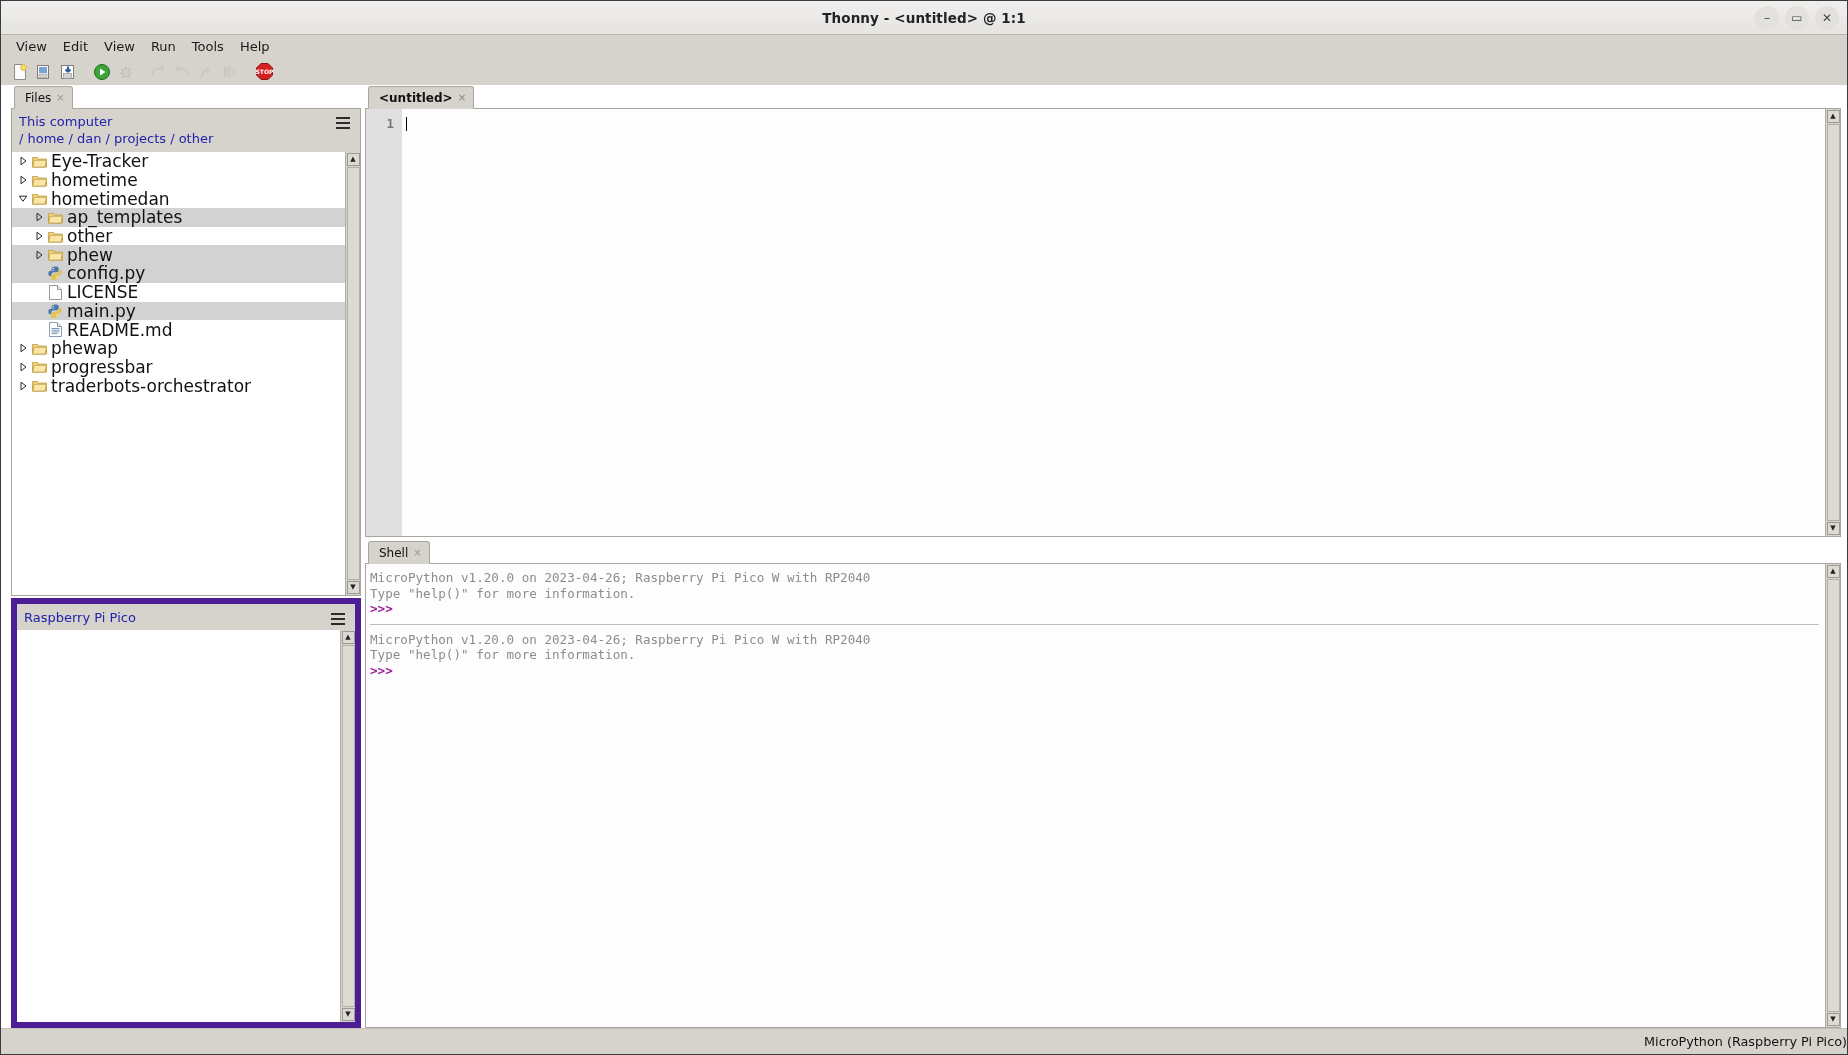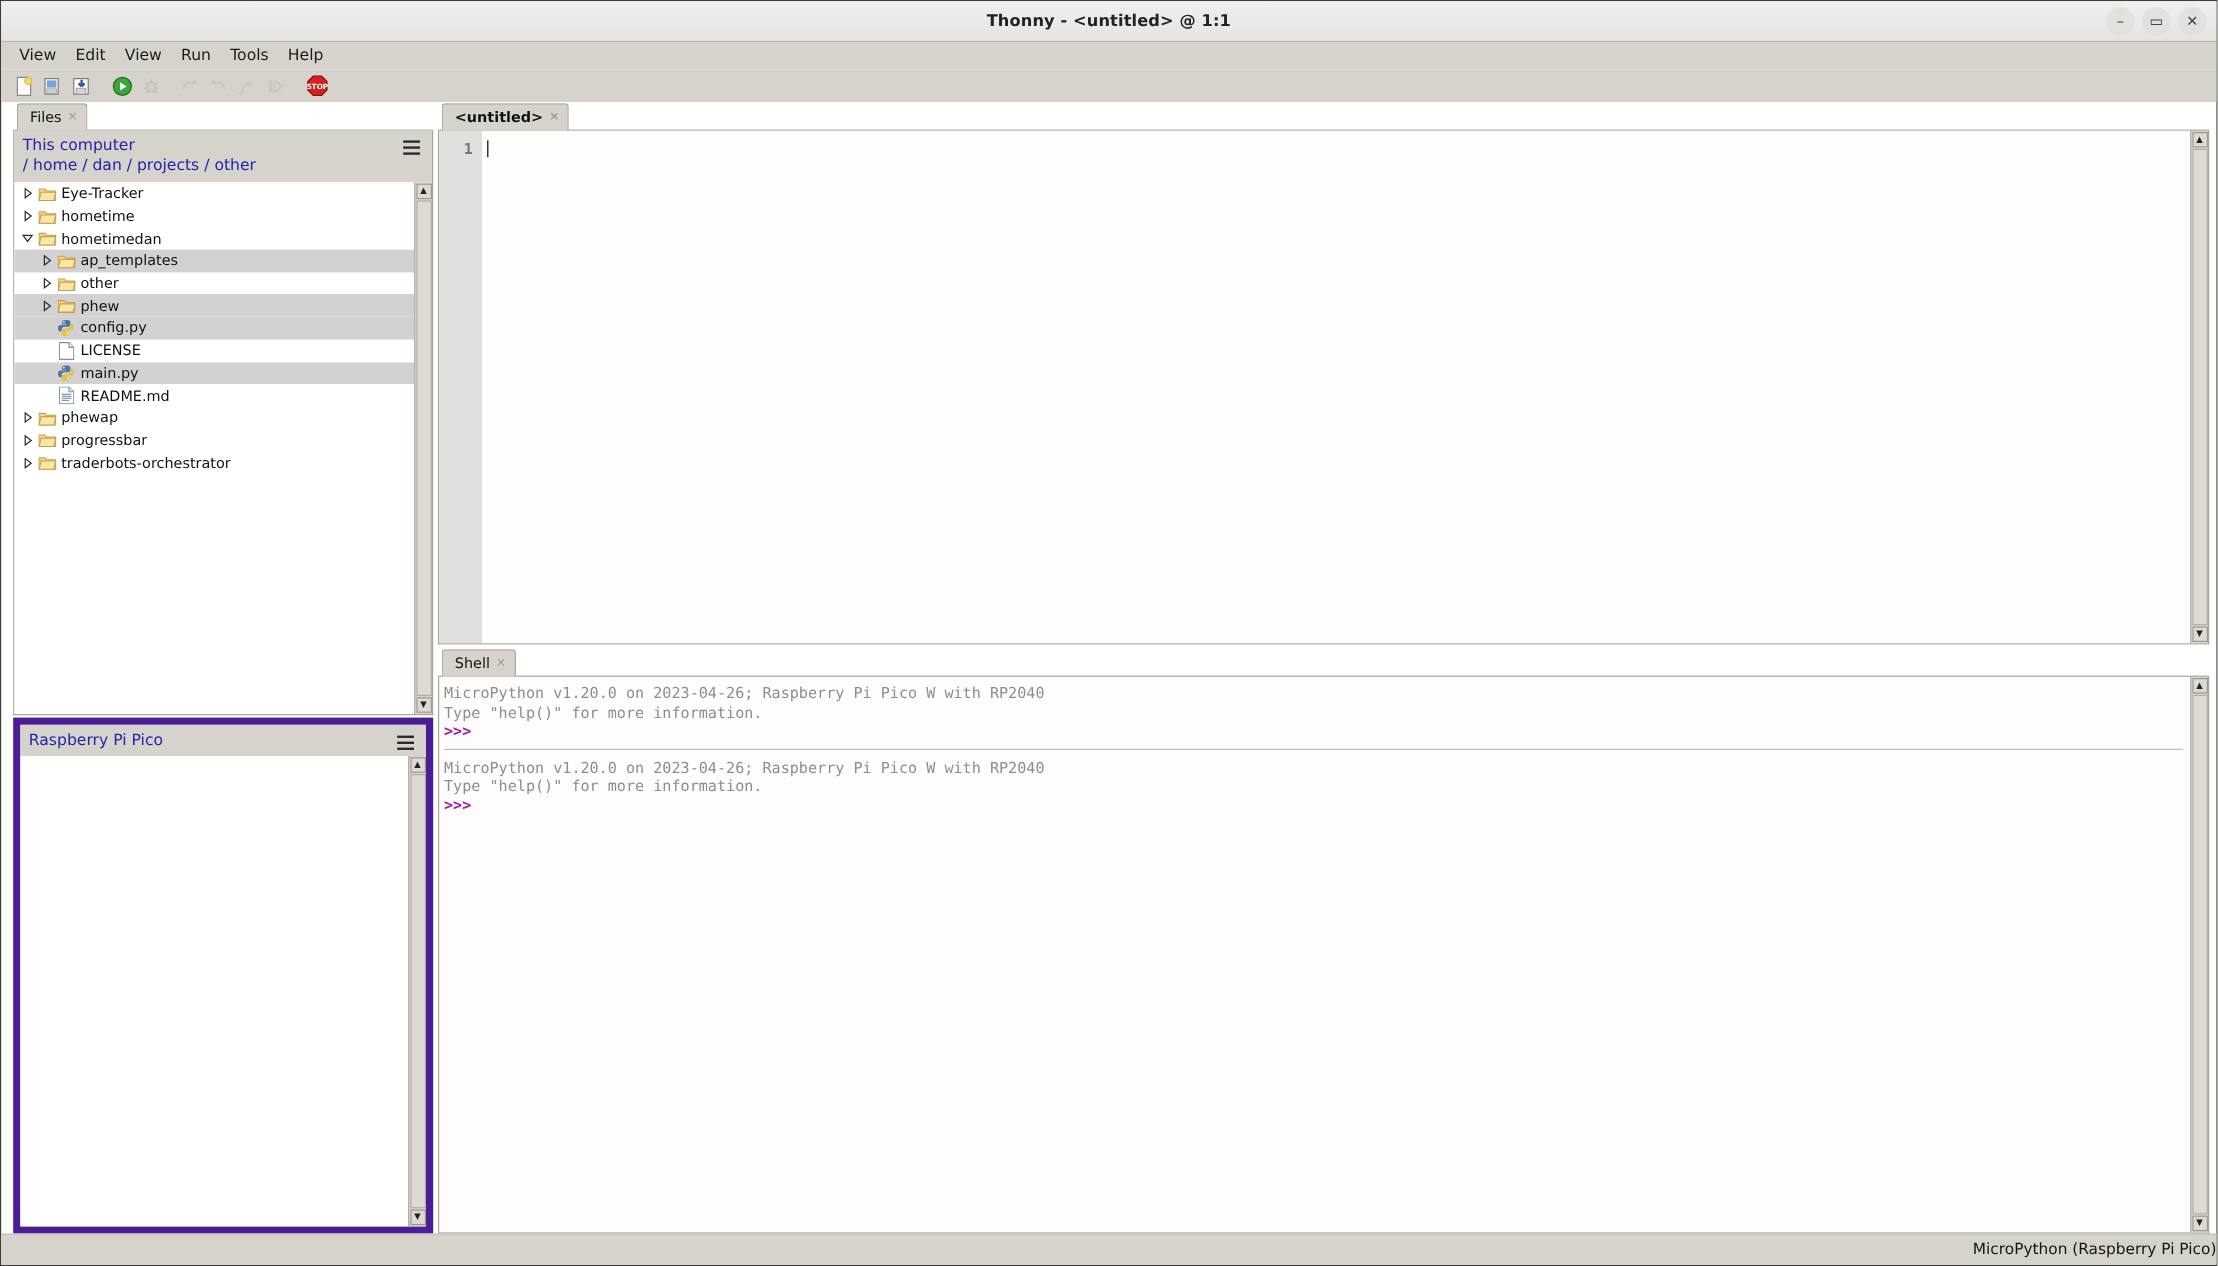--- a/index.html
+++ b/index.html
@@ -135,21 +135,21 @@
   .fp-body { flex: 1 1 auto; display: flex; min-height: 0; }
   .tree {
     flex: 1 1 auto;
     background: #fff;
     overflow: hidden;
     padding-top: 0px;
   }
   .trow {
     height: 18.7px;
     display: flex; align-items: center;
-    font-size: 12px; color: #111;
+    font-size: 17px; color: #111;
     padding-left: 4px;
     white-space: nowrap;
   }
   .trow.alt { background: #d2d2d2; }
   .ind1 { padding-left: 4px; }
   .ind2 { padding-left: 20px; text-align: right; }
   .arrow {
     width: 14px; flex: 0 0 14px;
     display: flex; align-items: center; justify-content: center;
   }

